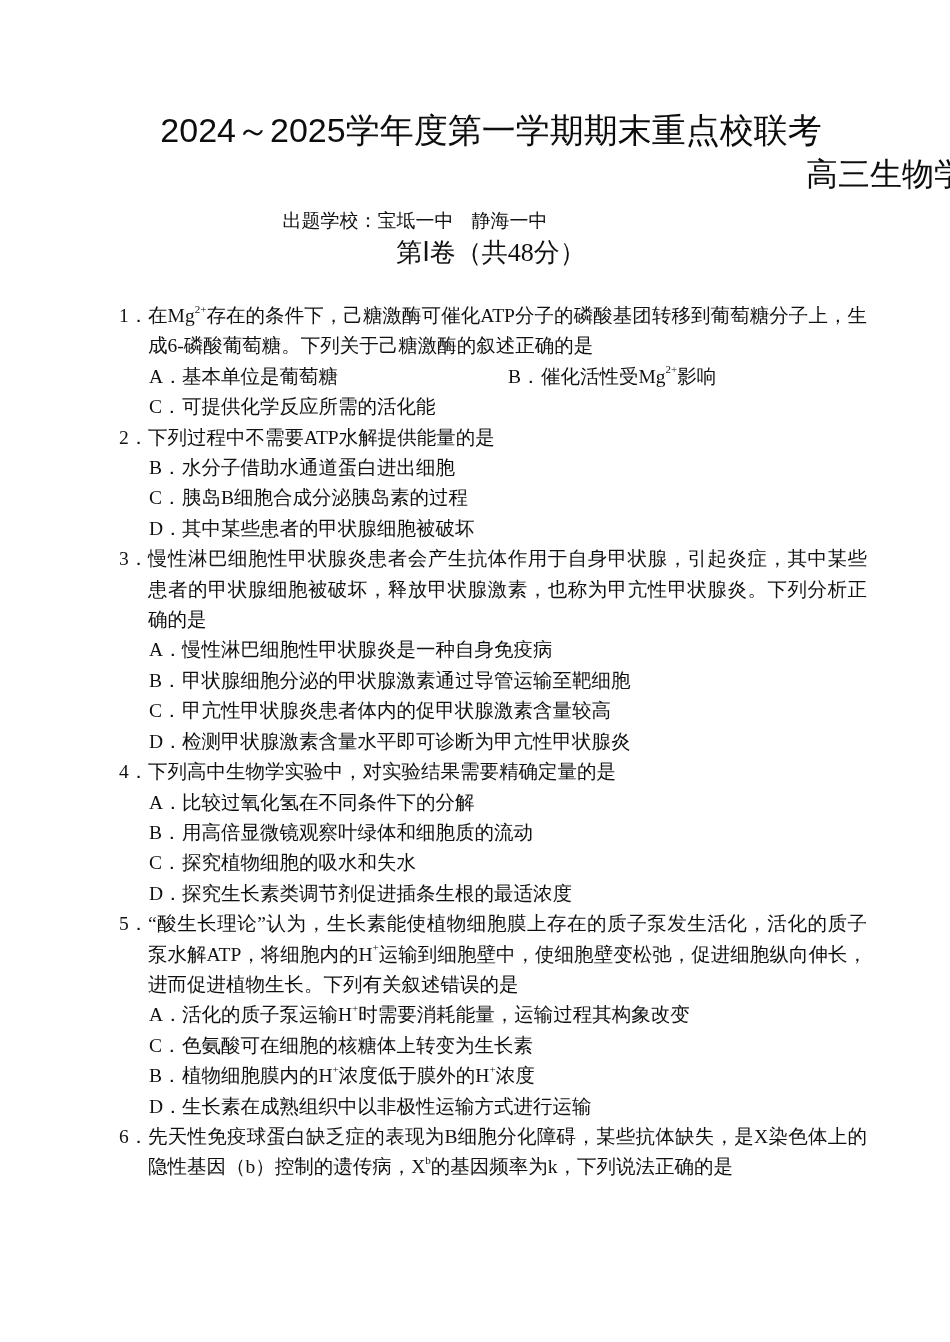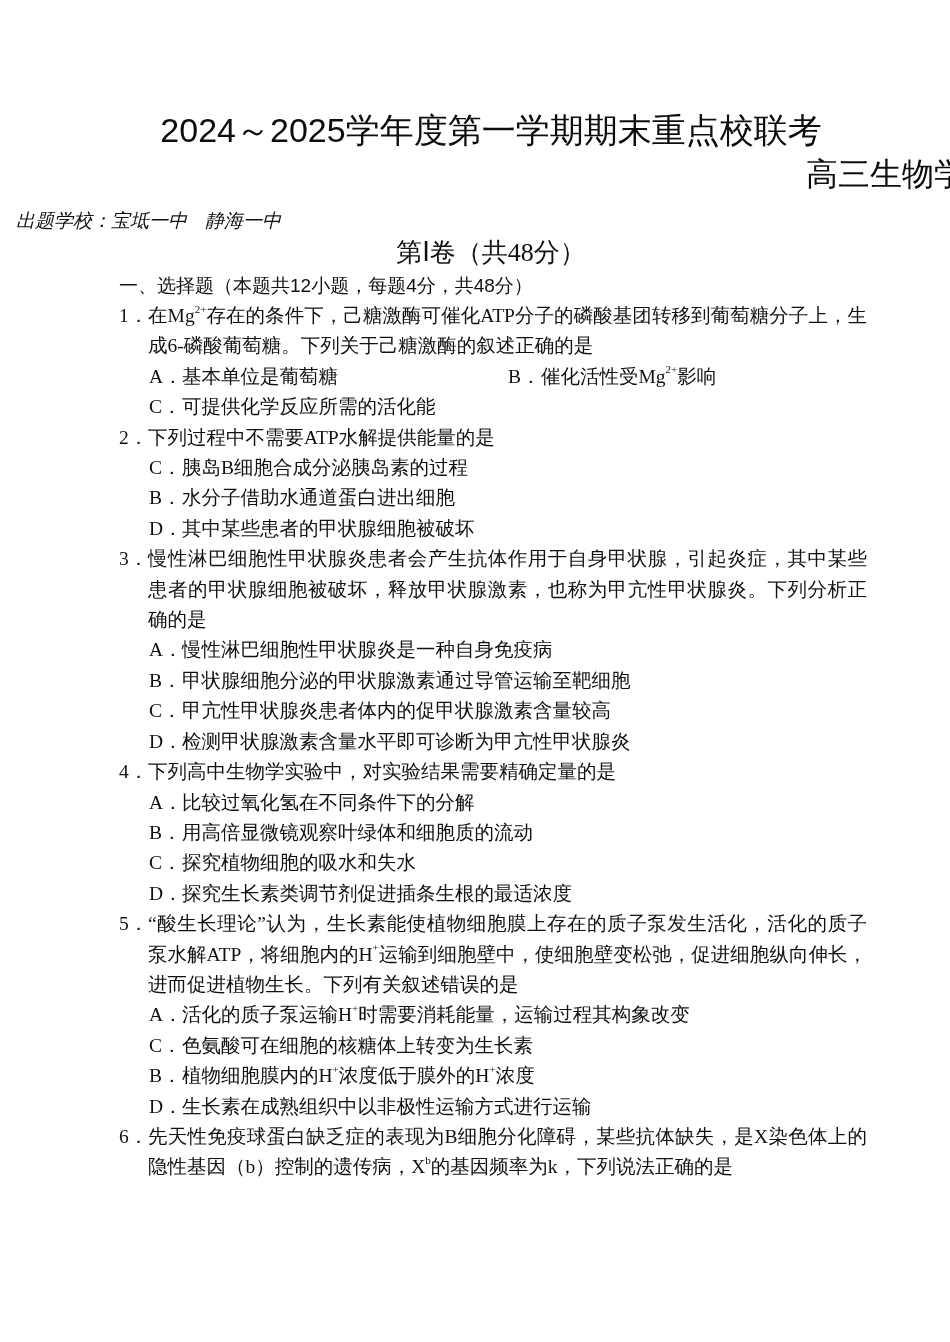--- a/index.html
+++ b/index.html
@@ -43,24 +43,24 @@
       font-family: "Liberation Sans", "DejaVu Sans", sans-serif;
       font-size: 32px;
       line-height: 40px;
       color: #0d0d0d;
     }
     .schools {
       position: absolute;
       left: 0;
       width: 798px;
       top: 208px;
+      text-align: center;
       font-family: "Liberation Sans", "DejaVu Sans", sans-serif;
       font-size: 19px;
       line-height: 26px;
-      font-style: italic;
     }
     .schools .gap { display: inline-block; width: 18px; }
     .volume {
       position: absolute;
       left: 0;
       width: 950px;
       top: 238px;
       text-align: center;
       font-size: 26px;
       line-height: 28px;
@@ -129,21 +129,20 @@
   <div class="title-sub">高三生物学</div>
 
   <div class="schools">
     <span>出题学校：</span><span>宝坻一中</span><span class="gap"></span><span>静海一中</span>
   </div>
 
   <div class="volume">
     <span class="vol-label">第Ⅰ卷</span><span>（共48分）</span>
   </div>
 
-  <div class="section-head">一、选择题（本题共12小题，每题4分，共48分）</div>
 
   <div class="questions">
 
     <div>
       <div class="q-stem">
         <span class="q-num">1．</span>
         <span>在Mg</span><sup>2+</sup><span>存在的条件下，己糖激酶可催化ATP分子的磷酸基团转移到葡萄糖分子上，生成6-磷酸葡萄糖。下列关于己糖激酶的叙述正确的是</span>
       </div>
       <div class="opt-row">
         <div class="half">
@@ -159,24 +158,24 @@
         </div>
       </div>
     </div>
 
     <div>
       <div class="q-stem">
         <span class="q-num">2．</span>
         <span>下列过程中不需要ATP水解提供能量的是</span>
       </div>
       <div class="opt">
+        <span class="opt-letter">B．</span><span>水分子借助水通道蛋白进出细胞</span>
+      </div>
+      <div class="opt">
         <span class="opt-letter">C．</span><span>胰岛B细胞合成分泌胰岛素的过程</span>
-      </div>
-      <div class="opt">
-        <span class="opt-letter">B．</span><span>水分子借助水通道蛋白进出细胞</span>
       </div>
       <div class="opt">
         <span class="opt-letter">D．</span><span>其中某些患者的甲状腺细胞被破坏</span>
       </div>
     </div>
 
     <div>
       <div class="q-stem">
         <span class="q-num">3．</span>
         <span>慢性淋巴细胞性甲状腺炎患者会产生抗体作用于自身甲状腺，引起炎症，其中某些患者的甲状腺细胞被破坏，释放甲状腺激素，也称为甲亢性甲状腺炎。下列分析正确的是</span>

